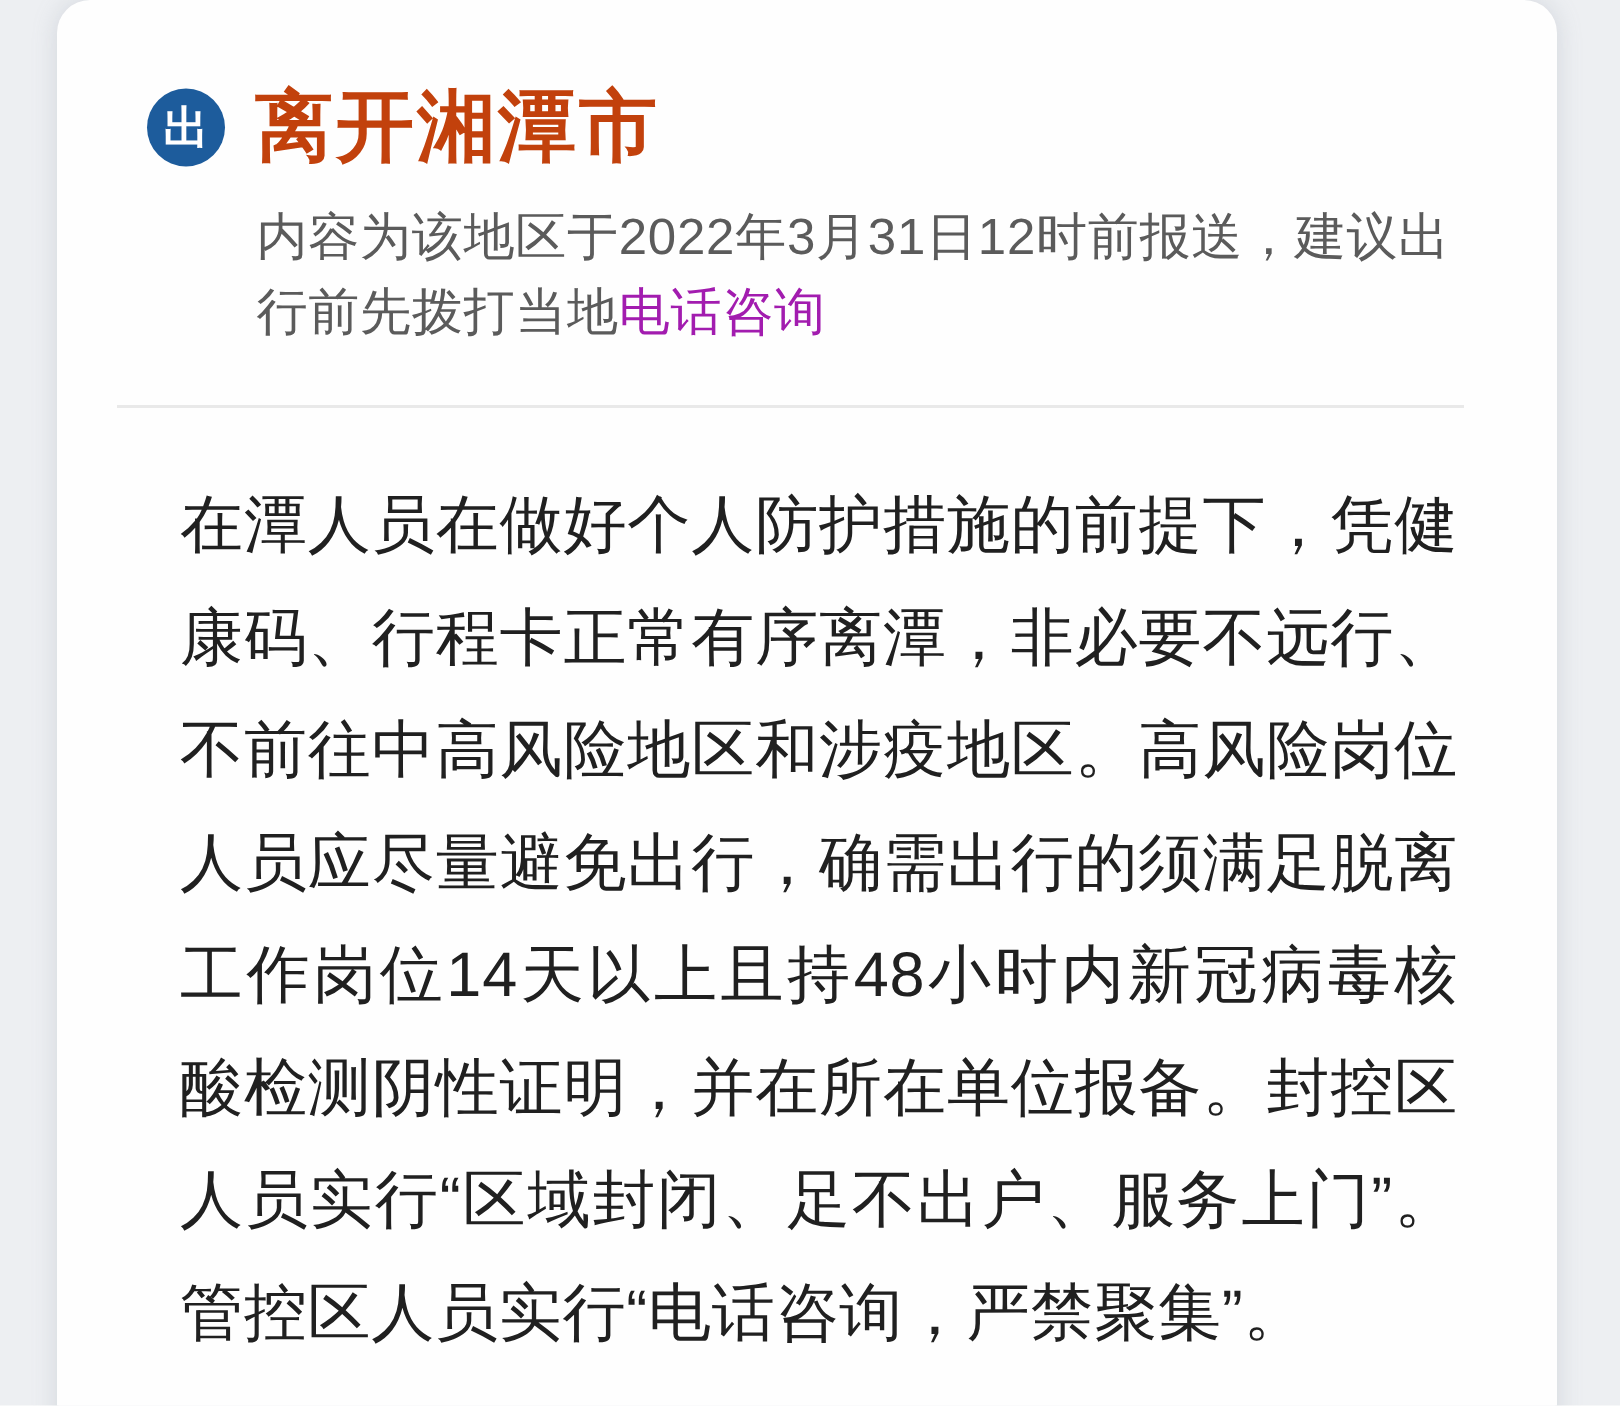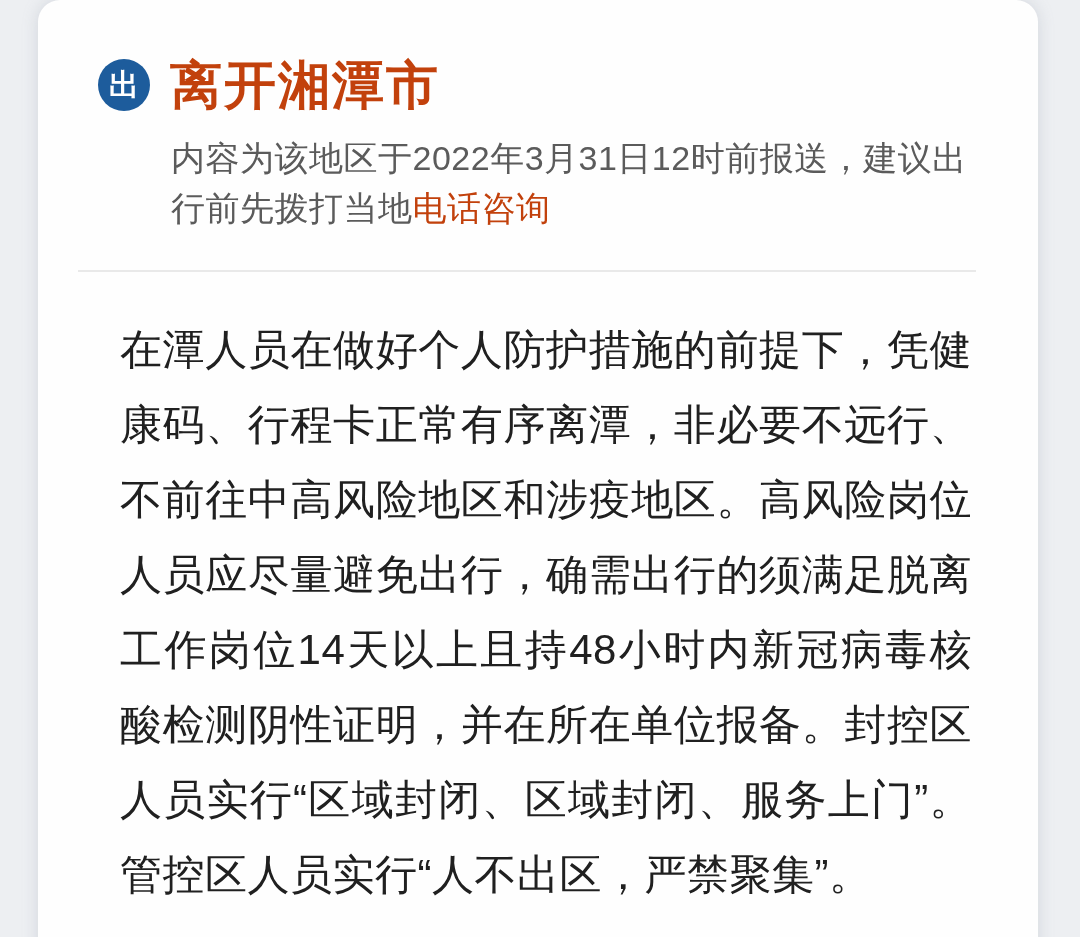--- a/index.html
+++ b/index.html
@@ -48,21 +48,21 @@
   }
   .subtitle {
     margin: 20px 0 0 133px;
     width: 812px;
     font-size: 34px;
     line-height: 50px;
     color: #5b5b5b;
     letter-spacing: 0.5px;
   }
   .subtitle a {
-    color: #c2410c;
+    color: #a21caf;
     text-decoration: none;
     cursor: pointer;
   }
   .divider {
     height: 2px;
     background: #e9e9e9;
     margin: 37px 62px 0 40px;
   }
   .policy {
     margin: 40px 0 0 82px;
@@ -82,14 +82,14 @@
     <div class="badge">出</div>
     <h1 class="title">离开湘潭市</h1>
   </div>
 
   <div class="subtitle">
     <span>内容为该地区于2022年3月31日12时前报送，建议出行前先拨打当地</span><a>电话咨询</a>
   </div>
 
   <div class="divider"></div>
 
-  <p class="policy">在潭人员在做好个人防护措施的前提下，凭健康码、行程卡正常有序离潭，非必要不远行、不前往中高风险地区和涉疫地区。高风险岗位人员应尽量避免出行，确需出行的须满足脱离工作岗位14天以上且持48小时内新冠病毒核酸检测阴性证明，并在所在单位报备。封控区人员实行“区域封闭、区域封闭、服务上门”。管控区人员实行“人不出区，严禁聚集”。</p>
+  <p class="policy">在潭人员在做好个人防护措施的前提下，凭健康码、行程卡正常有序离潭，非必要不远行、不前往中高风险地区和涉疫地区。高风险岗位人员应尽量避免出行，确需出行的须满足脱离工作岗位14天以上且持48小时内新冠病毒核酸检测阴性证明，并在所在单位报备。封控区人员实行“区域封闭、足不出户、服务上门”。管控区人员实行“电话咨询，严禁聚集”。</p>
 </div>
 
 </body></html>

